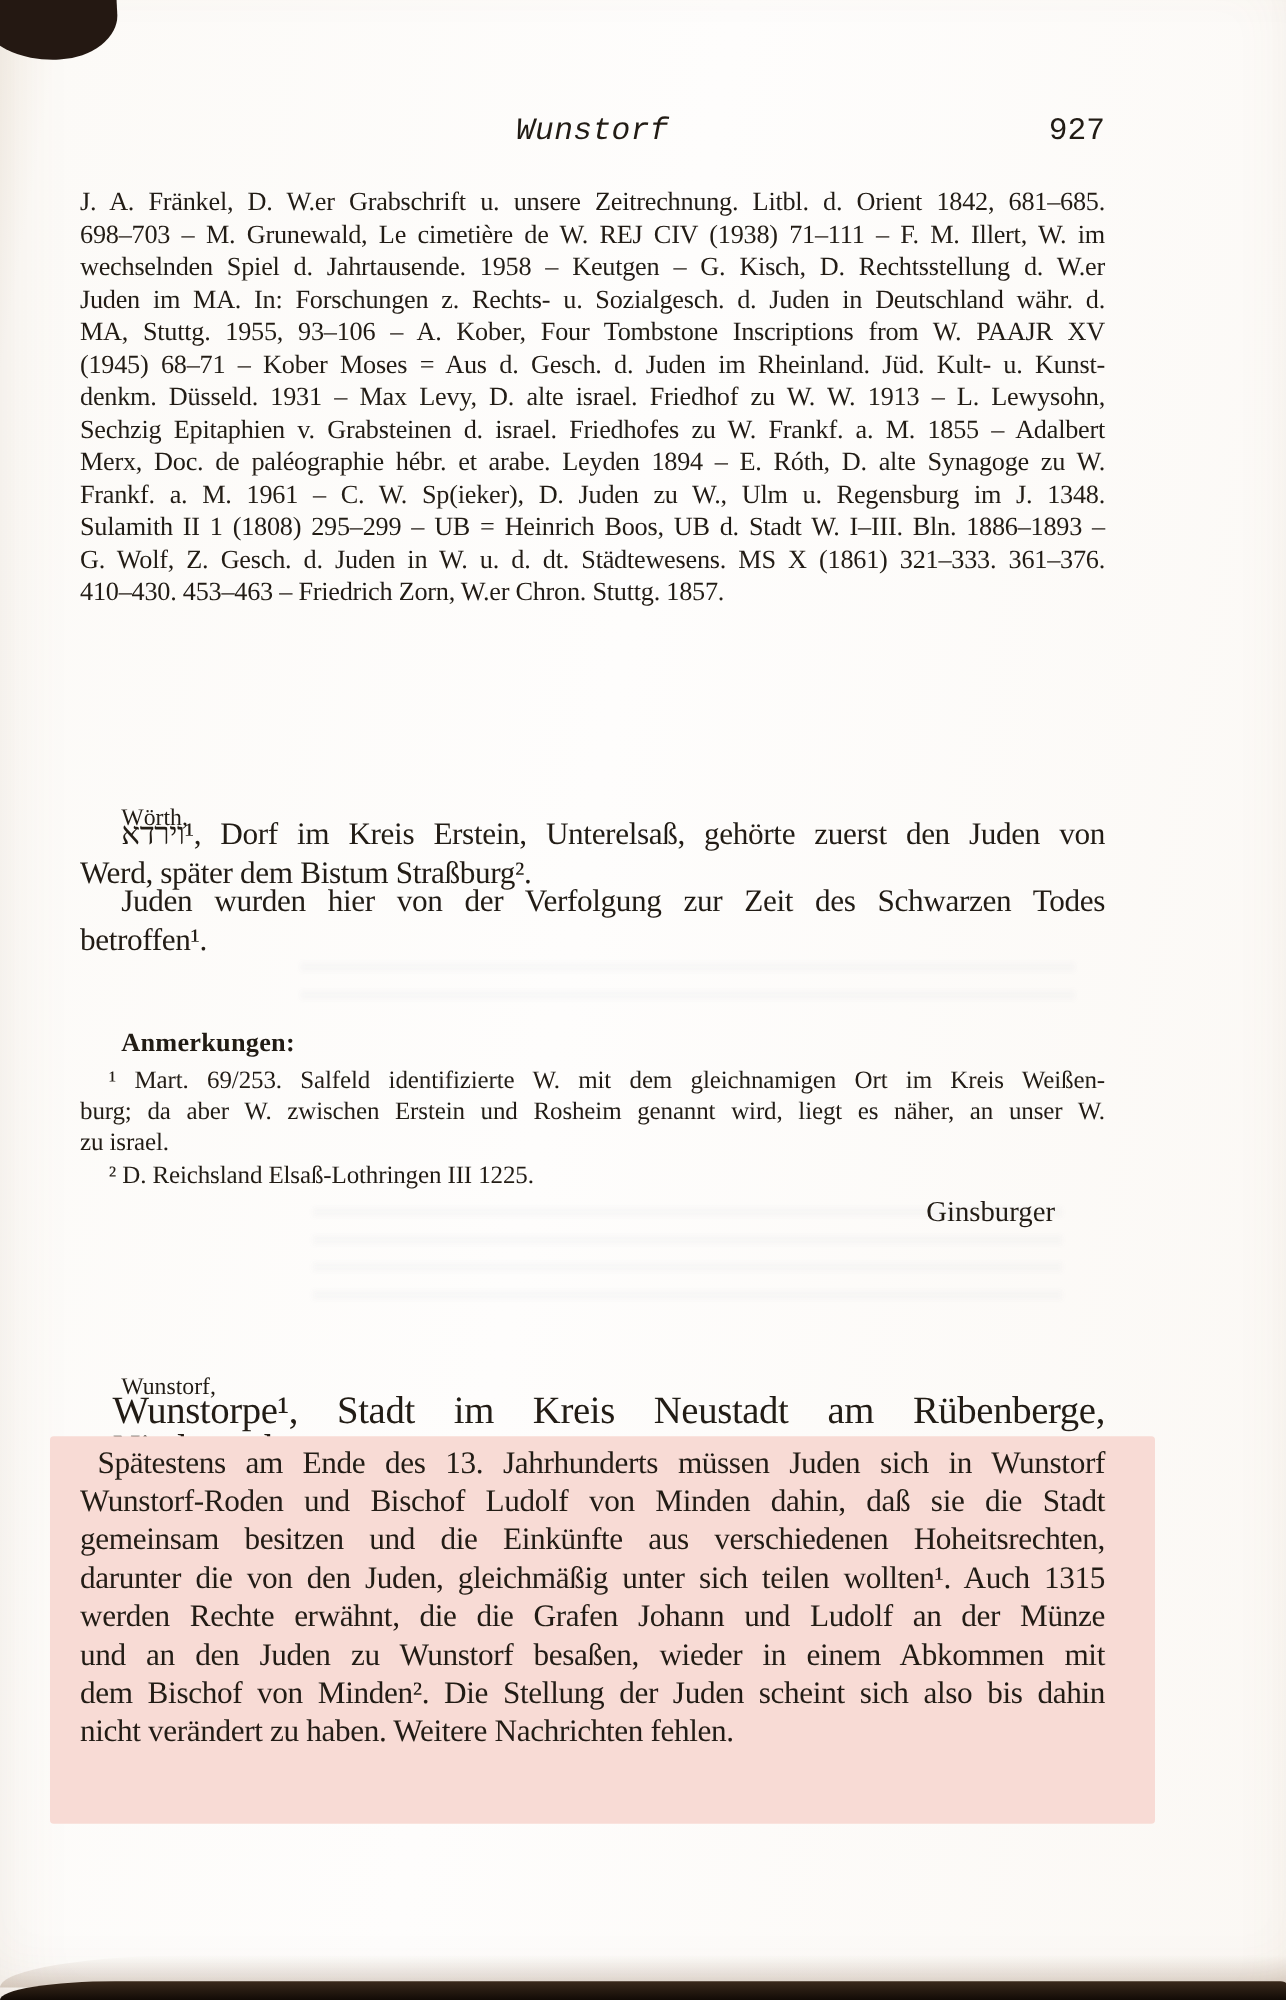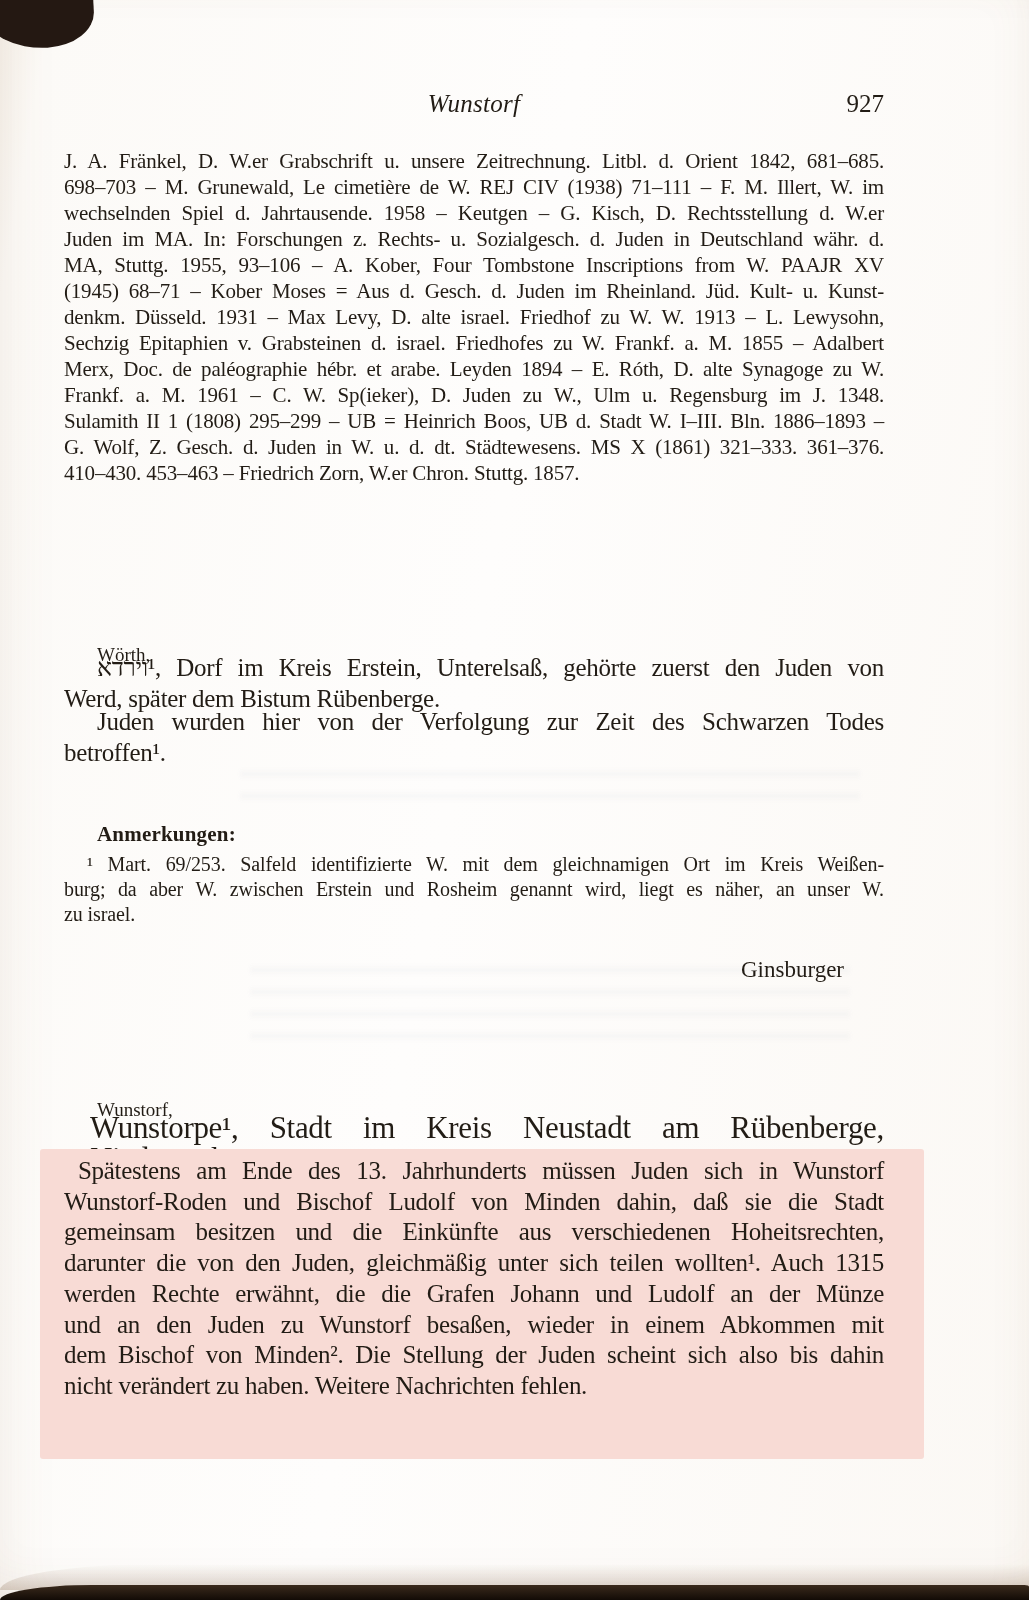--- a/index.html
+++ b/index.html
@@ -12,21 +12,21 @@
     overflow: hidden;
     font-family: "Liberation Serif", "DejaVu Serif", serif;
     color: #221c15;
     box-shadow: inset 34px 0 60px -34px rgba(150,110,70,.10),
                 inset -26px 0 50px -30px rgba(150,110,70,.07),
                 inset 0 -40px 60px -40px rgba(120,80,50,.10);
   }
   .col { position: absolute; left: 64px; width: 820px; }
 
   
-  #hdr { top: 90px; height: 30px; }
+  #hdr { top: 90px; height: 30px; font-family: Liberation Mono, monospace; }
   #hdr .title { position:absolute; left:0; right:0; text-align:center;
     font-style: italic; font-size: 25px; letter-spacing: .3px; }
   #hdr .pno { position:absolute; right:0; top:0; font-size: 25px; }
 
   
   .plines .tline { text-align: justify; text-align-last: justify; white-space: normal; }
   .plines .tline:last-child { text-align-last: left; }
   .plines.justify-all .tline:last-child { text-align-last: justify; }
   .plines .tline:first-child { padding-left: var(--indent, 0px); }
 
@@ -107,36 +107,39 @@
       <div class="tline">410–430. 453–463 – Friedrich Zorn, W.er Chron. Stuttg. 1857.</div>
     </div>
 
   <div id="ghost1" class="showthrough"></div>
   <div id="ghost2" class="showthrough"></div>
 
   <div id="woerth-head" class="col entry-heading">Wörth,</div>
 
   <div id="woerth-p1" class="col plines bodytext">
       <div class="tline">וירדא‎¹, Dorf im Kreis Erstein, Unterelsaß, gehörte zuerst den Juden von</div>
-      <div class="tline">Werd, später dem Bistum Rübenberge.</div>
+      <div class="tline">Werd, später dem Bistum Straßburg².</div>
     </div>
 
   <div id="woerth-p2" class="col plines bodytext">
       <div class="tline">Juden wurden hier von der Verfolgung zur Zeit des Schwarzen Todes</div>
       <div class="tline">betroffen¹.</div>
     </div>
 
   <div id="notes-head" class="col">Anmerkungen:</div>
 
   <div id="note1" class="col plines notetext">
       <div class="tline">¹ Mart. 69/253. Salfeld identifizierte W. mit dem gleichnamigen Ort im Kreis Weißen-</div>
       <div class="tline">burg; da aber W. zwischen Erstein und Rosheim genannt wird, liegt es näher, an unser W.</div>
       <div class="tline">zu israel.</div>
     </div>
 
+  <div id="note2" class="col plines notetext">
+      <div class="tline">² D. Reichsland Elsaß-Lothringen III 1225.</div>
+    </div>
 
   <div id="author" class="col">Ginsburger</div>
 
   <div id="wunstorf-head" class="col entry-heading">Wunstorf,</div>
 
   <div id="wunstorpe" class="col plines justify-all">
       <div class="tline">Wunstorpe¹, Stadt im Kreis Neustadt am Rübenberge, Niedersachsen.</div>
     </div>
 
   <div id="highlight"></div>

